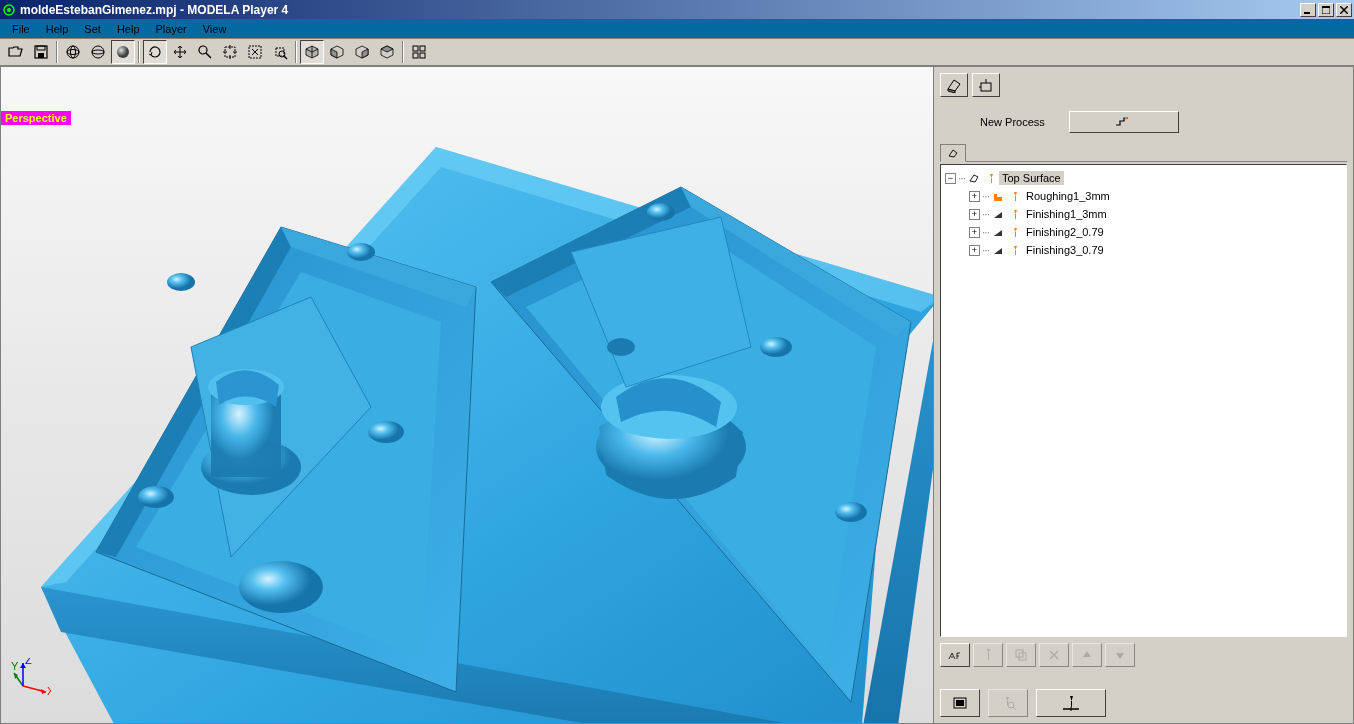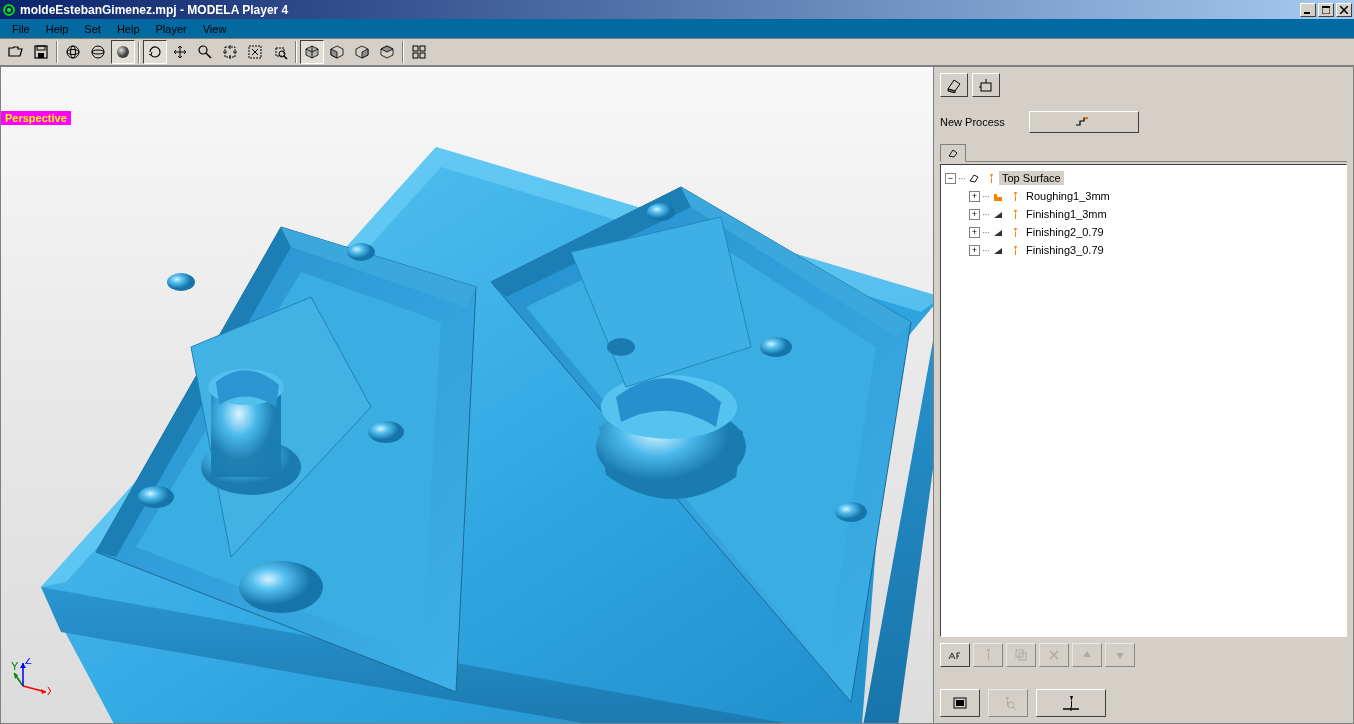--- a/index.html
+++ b/index.html
@@ -25,21 +25,21 @@
 .axis-gizmo { position: absolute; bottom: 25px; left: 10px; width: 40px; height: 40px; }
 
 .sidepanel { width: 420px; height: 658px; background: #d4d0c8; border: 1px solid #808080; border-left: none; padding: 6px; display: flex; flex-direction: column; }
 .mat-row { display: flex; align-items: center; gap: 6px; margin-bottom: 8px; }
 .mat-row .compass { width: 24px; height: 24px; border: 1px solid; border-color: #fff #404040 #404040 #fff; display: flex; align-items: center; justify-content: center; background: #d4d0c8; }
 .mat-row select { width: 110px; height: 20px; border: 1px solid #808080; background: white; font-size: 11px; }
 
 .btn-row { display: flex; gap: 4px; margin-bottom: 14px; }
 .icon-btn { width: 28px; height: 24px; border: 1px solid; border-color: #fff #404040 #404040 #fff; background: #d4d0c8; display: flex; align-items: center; justify-content: center; cursor: pointer; }
 
-.newproc-row { display: flex; align-items: center; gap: 24px; margin-bottom: 10px; }
+.newproc-row { display: flex; align-items: center; gap: 24px; margin-bottom: 10px; margin-left: 40px; }
 .newproc-btn { width: 110px; height: 22px; border: 1px solid; border-color: #fff #404040 #404040 #fff; background: #d4d0c8; display: flex; align-items: center; justify-content: center; cursor: pointer; }
 
 .tab-area { border-bottom: 1px solid #808080; margin-bottom: 2px; }
 .tab { display: inline-flex; align-items: center; justify-content: center; width: 26px; height: 18px; background: #d4d0c8; border: 1px solid #808080; border-bottom: 1px solid #d4d0c8; position: relative; top: 1px; }
 
 .tree { flex: 1; background: white; border: 1px solid; border-color: #404040 #fff #fff #404040; padding: 4px; overflow: auto; }
 .tree-node { display: flex; align-items: center; height: 18px; gap: 2px; }
 .tree-exp { width: 11px; height: 11px; border: 1px solid #808080; display: flex; align-items: center; justify-content: center; font-size: 9px; line-height: 1; cursor: pointer; background: white; color: black; }
 .tree-dots { color: #808080; font-size: 10px; letter-spacing: -1px; }
 .tree-icon { width: 14px; height: 14px; display: flex; align-items: center; justify-content: center; }

